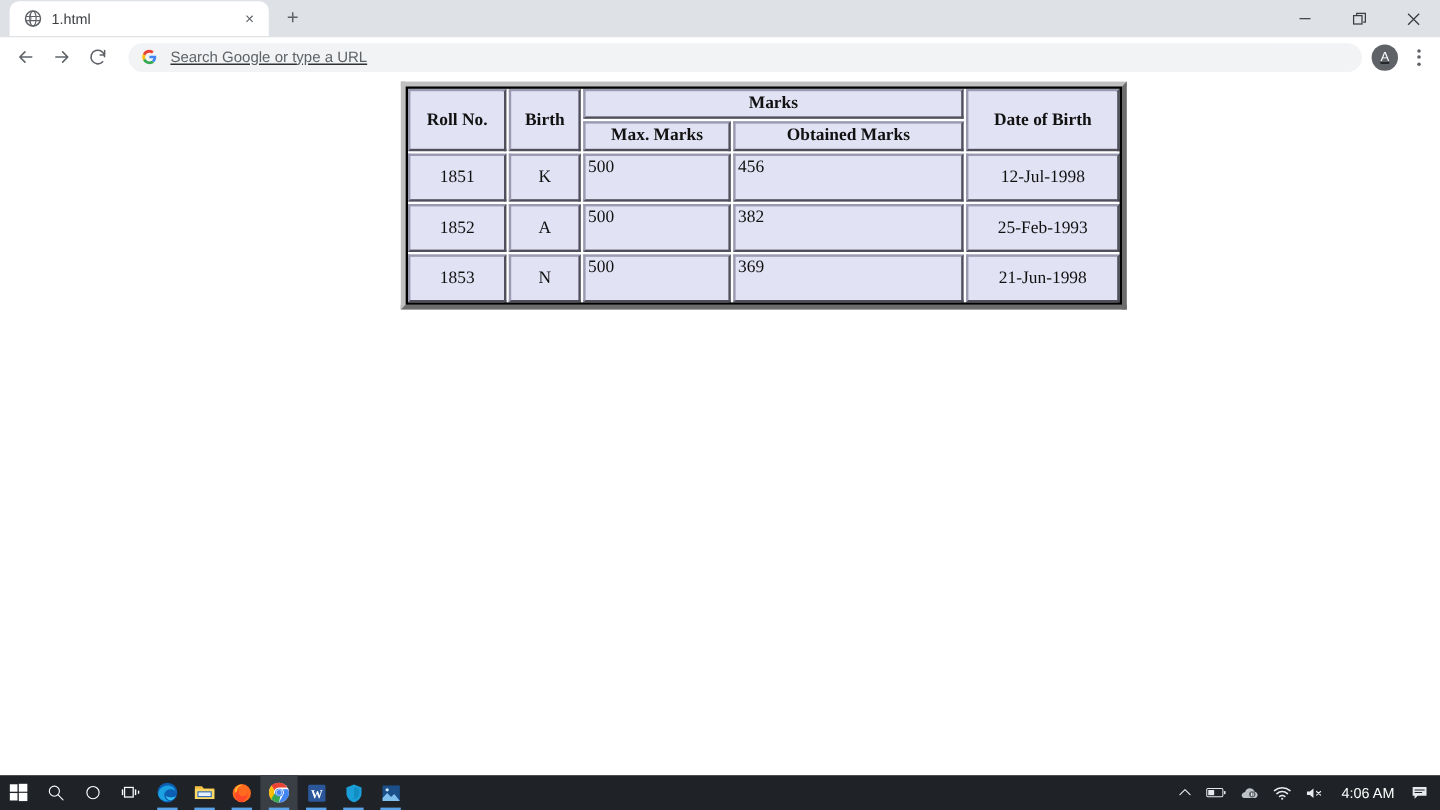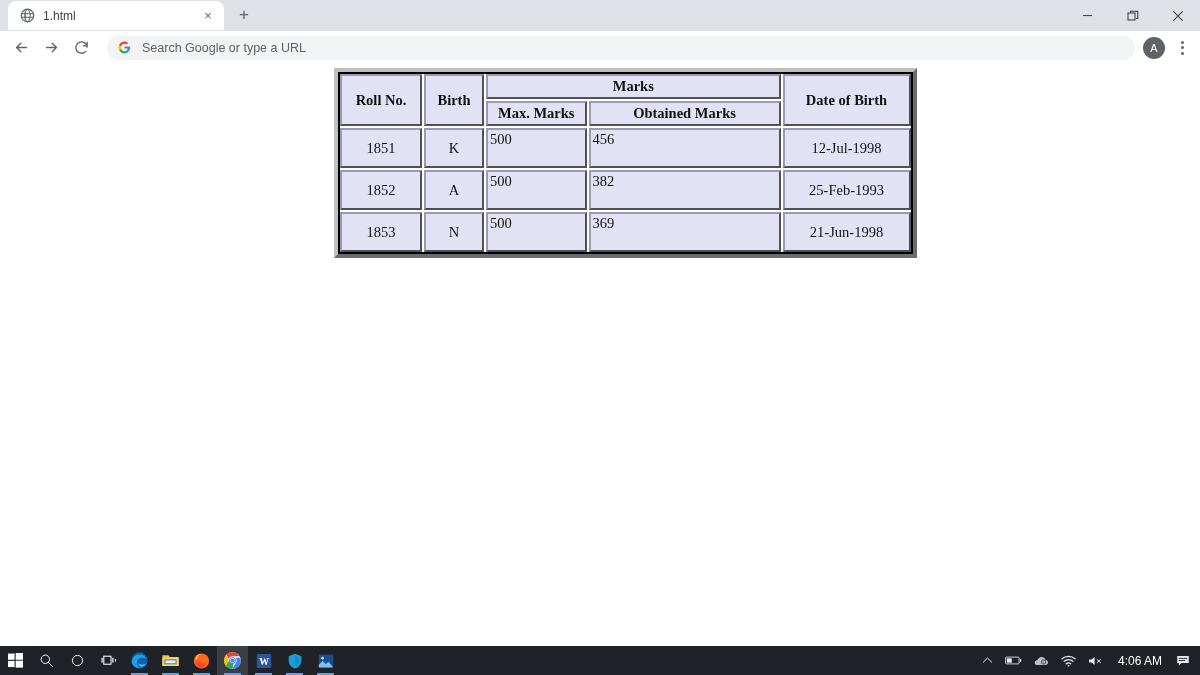--- a/index.html
+++ b/index.html
@@ -104,20 +104,21 @@
   }
 
   
   .toolbar {
     height: 33px;
     background: #ffffff;
     display: flex;
     align-items: center;
     padding: 0 7px;
     flex: none;
+    text-decoration: underline;
   }
 
   .nav-btn {
     width: 28px; height: 28px;
     display: flex; align-items: center; justify-content: center;
     border-radius: 50%;
     color: #5f6368;
     margin-right: 2px;
     cursor: pointer;
     flex: none;
@@ -215,21 +216,21 @@
     margin-left: 20px;
   }
 
   .marks-table td.input-cell {
     text-align: left;
     padding: 1px 0 18px 2px;
   }
 
   .col-roll  { width: 82px; }
   .col-name  { width: 60px; }
-  .col-max   { width: 100px; margin-top: 31px; }
+  .col-max   { width: 123px; margin-top: 31px; }
   .col-obt   { width: 192px; }
   .col-dob   { width: 128px; }
 
   
   #taskbar {
     position: absolute;
     left: 0; bottom: 0;
     width: 1200px;
     height: 29px;
     background: #1f2327;

